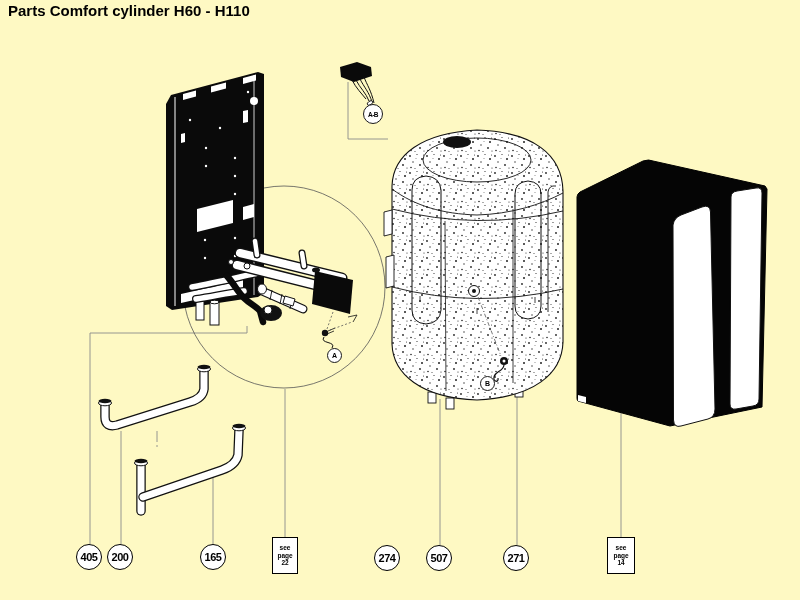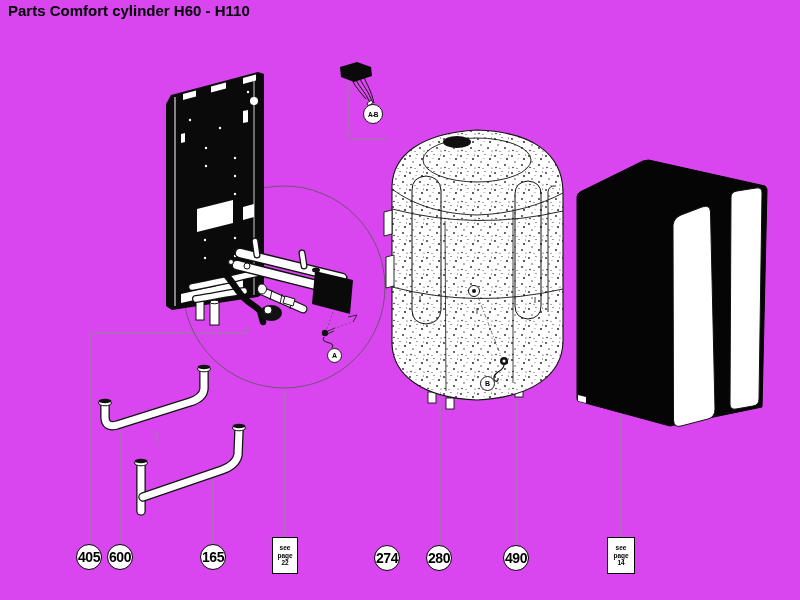--- a/index.html
+++ b/index.html
@@ -1,22 +1,22 @@
 <!DOCTYPE html>
 <html><head>
 <meta charset="utf-8">
 <style>
   html,body{margin:0;padding:0;background:#fff;}
-  .page{position:relative;width:800px;height:600px;background:#d946ef;overflow:hidden;
+  .page{position:relative;width:800px;height:600px;background:#fef9c3;overflow:hidden;
         font-family:"Liberation Sans",sans-serif;}
   .title{position:absolute;left:8px;top:2px;font-size:15px;font-weight:bold;color:#000;}
   svg.canvas{position:absolute;left:0;top:0;}
   .callout{position:absolute;width:26px;height:26px;border:1.8px solid #000;border-radius:50%;
            background:#fff;display:flex;align-items:center;justify-content:center;
-           font-size:14px;font-weight:bold;color:#000;box-sizing:border-box;letter-spacing:-0.4px;}
+           font-size:11px;font-weight:bold;color:#000;box-sizing:border-box;letter-spacing:-0.4px;}
   .mini{position:absolute;border:1.2px solid #1a1a1a;border-radius:50%;background:#fff;
         display:flex;align-items:center;justify-content:center;font-weight:bold;color:#000;
         box-sizing:border-box;}
   #ab{left:363px;top:104px;width:20px;height:20px;font-size:6.5px;letter-spacing:-0.5px;}
   #ca{left:327px;top:348px;width:15px;height:15px;font-size:7px;}
   #cb{left:480px;top:376px;width:15px;height:15px;font-size:7px;}
   .pageref{position:absolute;width:26px;height:37px;border:1.5px solid #000;background:#fff;
            display:flex;flex-direction:column;align-items:center;justify-content:center;
            font-size:6.5px;font-weight:bold;line-height:1.2;color:#000;box-sizing:border-box;text-align:center;}
   #ref22{left:272px;top:537px;}
@@ -212,25 +212,25 @@
       <ellipse cx="141" cy="463" rx="6.5" ry="2.8" fill="#fff" stroke="#111" stroke-width="1"></ellipse>
       <ellipse cx="141" cy="461" rx="6.5" ry="2.2" fill="#111"></ellipse>
       <ellipse cx="239" cy="428" rx="6.5" ry="2.8" fill="#fff" stroke="#111" stroke-width="1"></ellipse>
       <ellipse cx="239" cy="426" rx="6.5" ry="2.2" fill="#111"></ellipse>
     </g>
   </svg>
 
   <div class="title">Parts Comfort cylinder H60 - H110</div>
 
   <div class="callout" id="c405">405</div>
-  <div class="callout" id="c400">600</div>
+  <div class="callout" id="c400">200</div>
   <div class="callout" id="c401">165</div>
   <div class="callout" id="c402">274</div>
-  <div class="callout" id="c403">280</div>
-  <div class="callout" id="c404">490</div>
+  <div class="callout" id="c403">507</div>
+  <div class="callout" id="c404">271</div>
 
   <div class="mini" id="ab">A-B</div>
   <div class="mini" id="ca">A</div>
   <div class="mini" id="cb">B</div>
 
   <div class="pageref" id="ref22">
     <span>see</span>
     <span>page</span>
     <span>22</span>
   </div>

